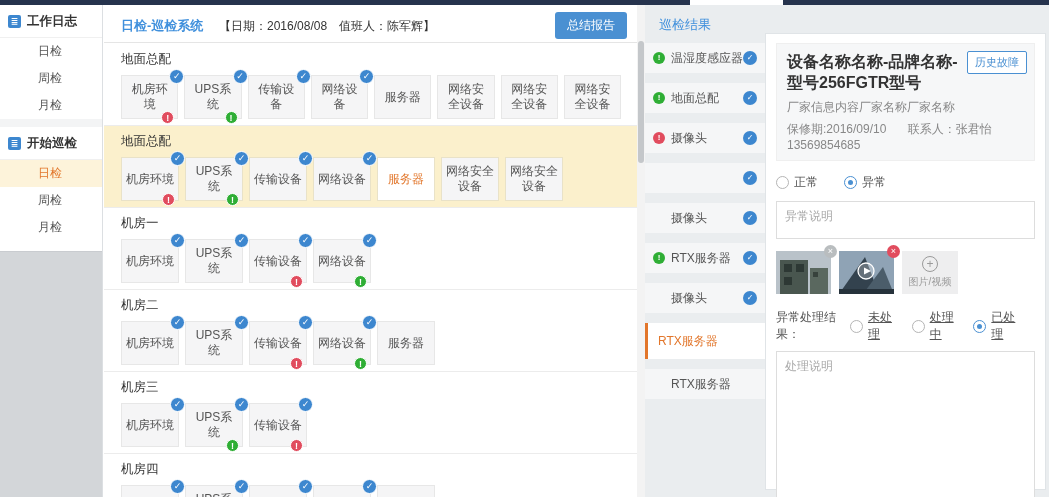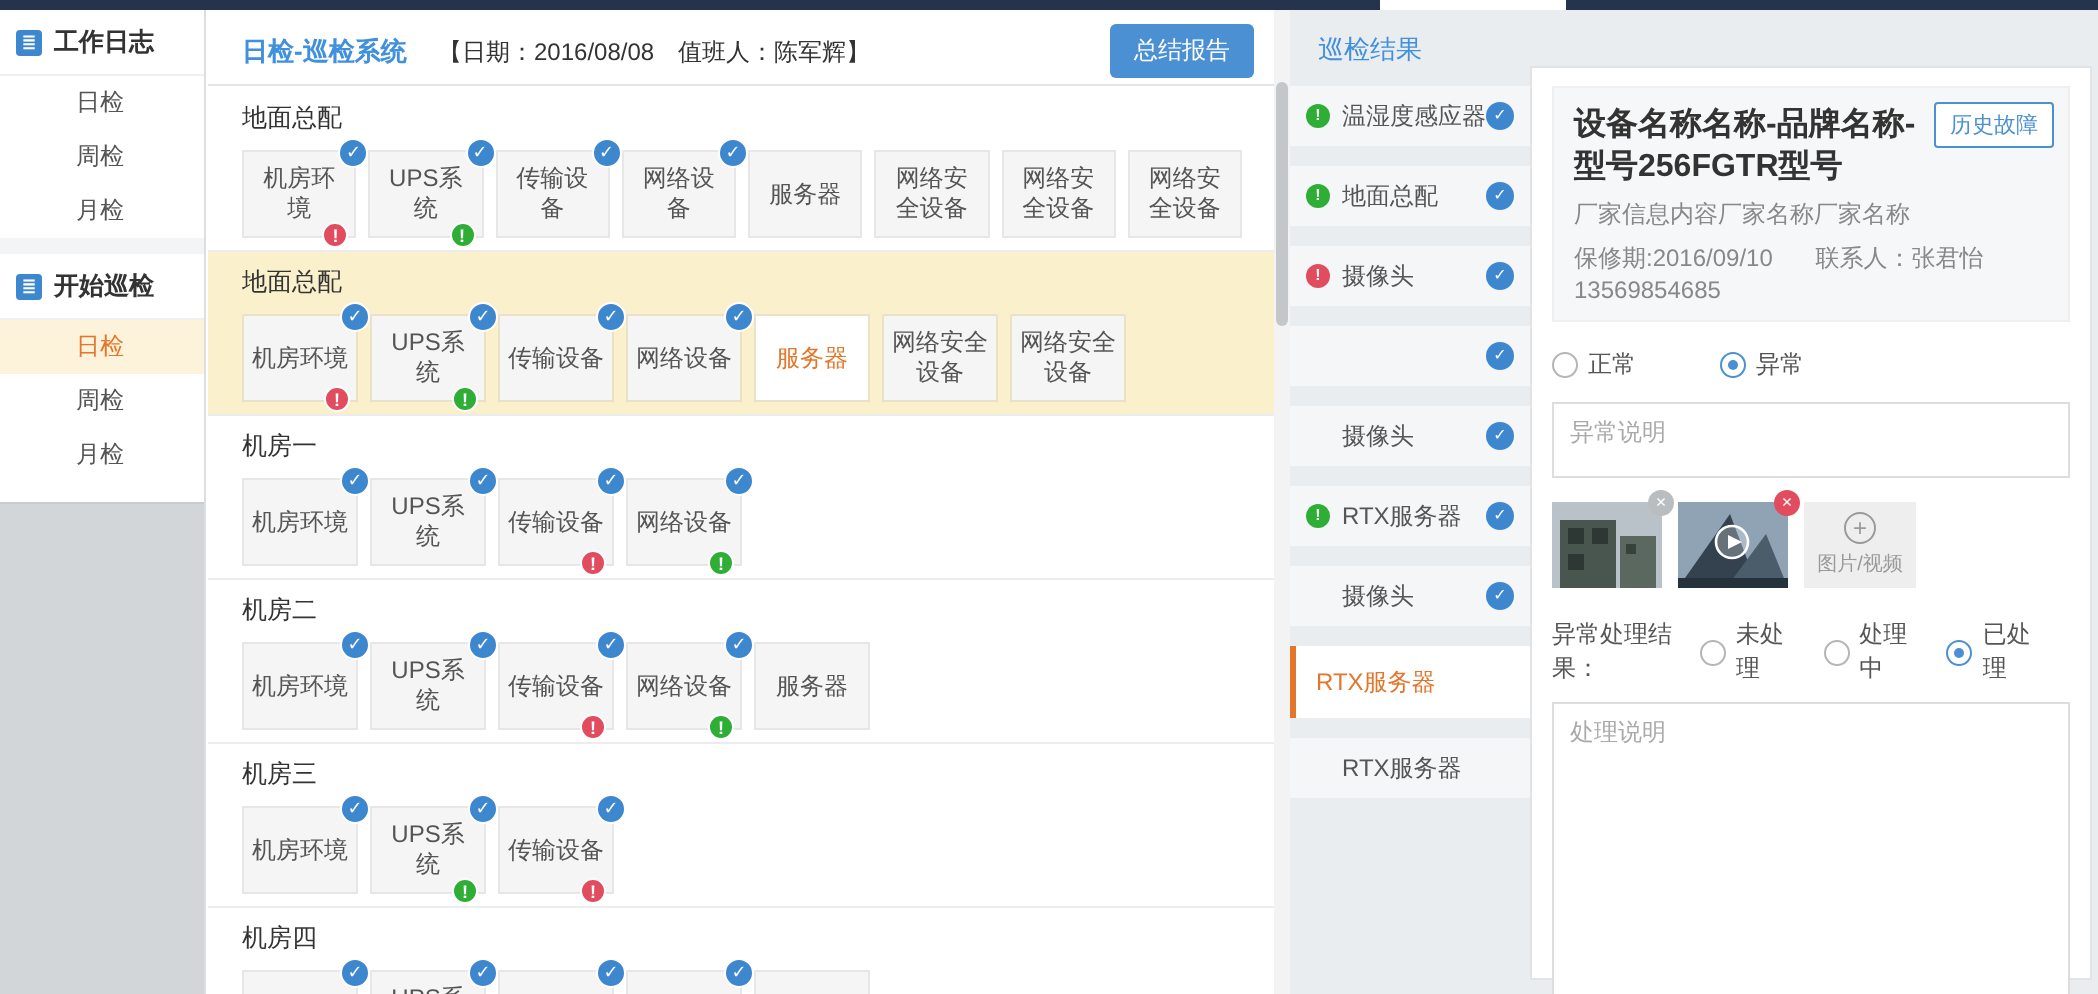--- a/index.html
+++ b/index.html
@@ -56,41 +56,41 @@
   .r-item.sel { background:#fff; border-left:3px solid #e2762b; color:#e2762b; height:36px; padding-left:10px; }
 
   
   .detail { position:absolute; left:120px; top:28px; width:281px; height:457px; background:#fff; border:1px solid #e0e4e7; font-size:12px; color:#555; }
   .info-box { position:relative; margin:9px 10px 0; background:#f6f7f8; border:1px solid #efefef; padding:8px 10px; }
   .info-title { font-weight:bold; color:#333; font-size:16px; padding-right:58px; }
   .info-line { margin-top:5px; color:#888; }
   .info-line .sep { display:inline-block; width:18px; }
   .history-btn { position:absolute; right:7px; top:7px; background:#fff; border:1px solid #4a90d2; color:#4a90d2; font-size:11px; padding:3px 7px; border-radius:2px; cursor:pointer; font-family:inherit; }
   .radio-row { display:flex; align-items:center; margin:13px 10px 0; }
-  .radio-wrap { display:flex; align-items:center; margin-right:42px; cursor:pointer; }
+  .radio-wrap { display:flex; align-items:center; margin-right:26px; cursor:pointer; }
   .radio-wrap:last-child { margin-right:0; }
   .radio { width:13px; height:13px; border:1px solid #b5b5b5; border-radius:50%; background:#fff; margin-right:5px; position:relative; flex:0 0 13px; }
   .radio.on { border-color:#4a90d2; }
   .radio.on::after { content:''; position:absolute; left:3px; top:3px; right:3px; bottom:3px; background:#4a90d2; border-radius:50%; }
   .ta { display:block; margin:10px 10px 0; width:259px; border:1px solid #ddd; resize:none; font-family:inherit; font-size:12px; color:#333; padding:6px 8px; outline:none; }
   .ta::placeholder { color:#aaa; }
   .ta-abnormal { height:38px; }
   .ta-handle { height:148px; margin-top:8px; }
   .thumbs { display:flex; margin:12px 10px 0; }
   .thumb { position:relative; width:55px; height:43px; margin-right:8px; cursor:pointer; }
   .thumb svg { display:block; width:55px; height:43px; }
   .del { position:absolute; top:-6px; right:-6px; width:13px; height:13px; border-radius:50%; color:#fff; font-size:9px; line-height:12px; text-align:center; cursor:pointer; }
   .del.gray { background:#b9bdbf; }
   .del.red { background:#e14c5e; }
   .add-box { width:56px; height:43px; background:#eeeeef; display:flex; flex-direction:column; align-items:center; justify-content:center; cursor:pointer; color:#9a9a9a; }
   .add-plus { width:16px; height:16px; border:1px solid #9a9a9a; border-radius:50%; font-size:12px; line-height:14px; text-align:center; margin-bottom:3px; }
   .add-label { font-size:10px; }
   .handle-row { display:flex; align-items:center; margin:15px 10px 0; }
   .handle-label { color:#555; margin-right:2px; }
-  .handle-row .radio-wrap { margin-right:18px; }
+  .handle-row .radio-wrap { margin-right:18px;text-decoration:underline; }
 </style>
 </head>
 <body>
 
 <div class="app">
   <div class="topbar-seg topbar-a"></div>
   <div class="topbar-seg topbar-b"></div>
 
   <aside class="sidebar">
     <div class="sidebar-menu" id="sidebar-groups">

